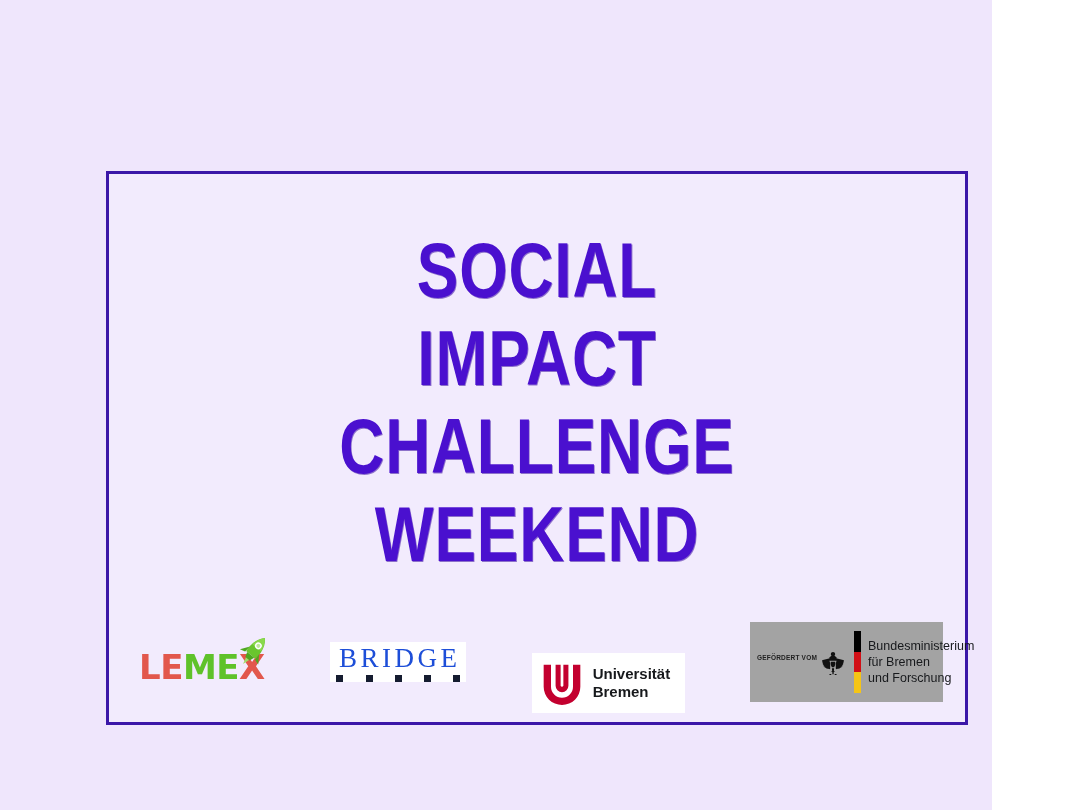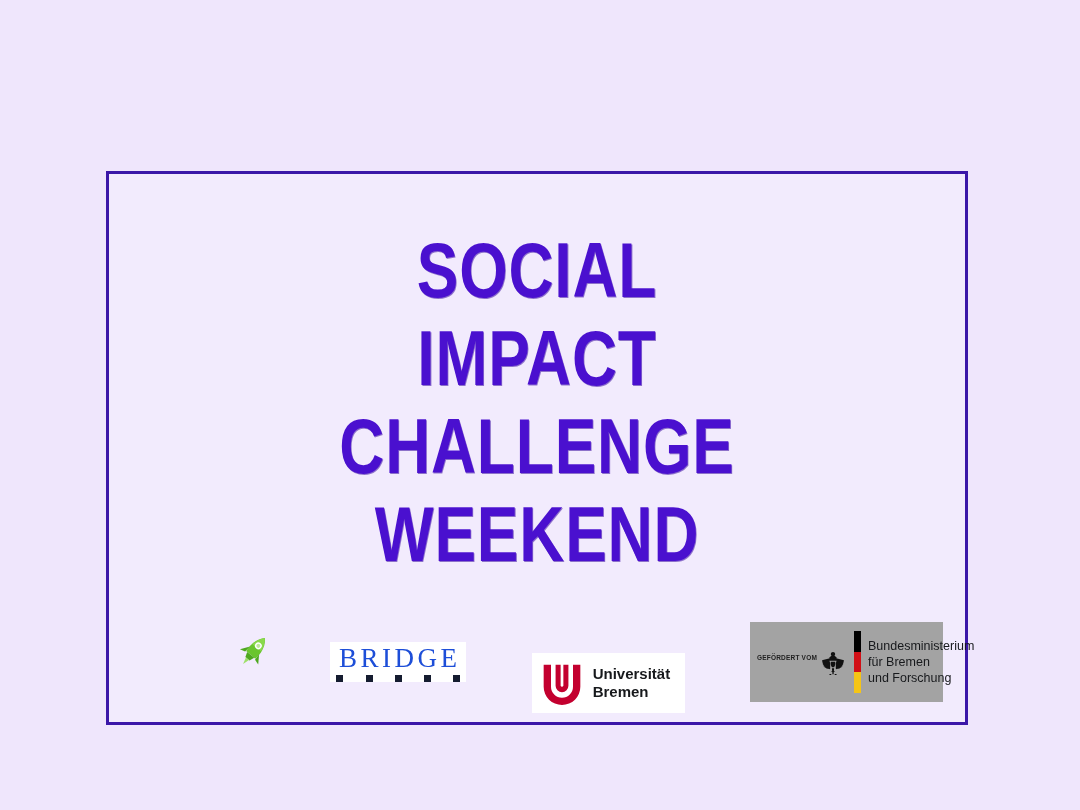--- a/index.html
+++ b/index.html
@@ -9,21 +9,21 @@
   }
   body {
     width: 1080px;
     height: 810px;
     overflow: hidden;
     font-family: "Liberation Sans", sans-serif;
   }
 
   #poster {
     position: relative;
-    width: 1080px;
+    width: 992px;
     height: 810px;
     background: #efe6fc;
     box-sizing: border-box;
   }
 
   
   #frame {
     position: absolute;
     left: 106px;
     top: 171px;
@@ -215,20 +215,21 @@
       <span class="headline-line">SOCIAL</span>
       <span class="headline-line">IMPACT</span>
       <span class="headline-line">CHALLENGE</span>
       <span class="headline-line">WEEKEND</span>
     </div>
 
     <div id="logo-strip">
 
       <div class="logo-slot">
         <div id="logo-lemex">
+          <div id="lemex-word"><span class="c-red">LE</span><span class="c-green">ME</span><span class="c-orange">X</span></div>
           <svg id="lemex-rocket" viewBox="0 0 40 44">
             <g transform="rotate(40 20 22)">
               <path d="M20 2 C27 9 28.5 19 27 28 L13 28 C11.5 19 13 9 20 2 Z" fill="#6ac52e"></path>
               <path d="M20 2 C24 6.5 26 12 26.6 17 L13.4 17 C14 12 16 6.5 20 2 Z" fill="#8ad94c"></path>
               <circle cx="20" cy="14" r="4" fill="#ffffff"></circle>
               <circle cx="20" cy="14" r="2.4" fill="#bfe99a"></circle>
               <path d="M13 21 L6 31 L12.4 29.2 Z" fill="#4ea81f"></path>
               <path d="M27 21 L34 31 L27.6 29.2 Z" fill="#4ea81f"></path>
               <path d="M14.6 28 L25.4 28 L23.2 34 L16.8 34 Z" fill="#4ea81f"></path>
               <path d="M17.6 34 L22.4 34 L20 42 Z" fill="#9ee06a"></path>

